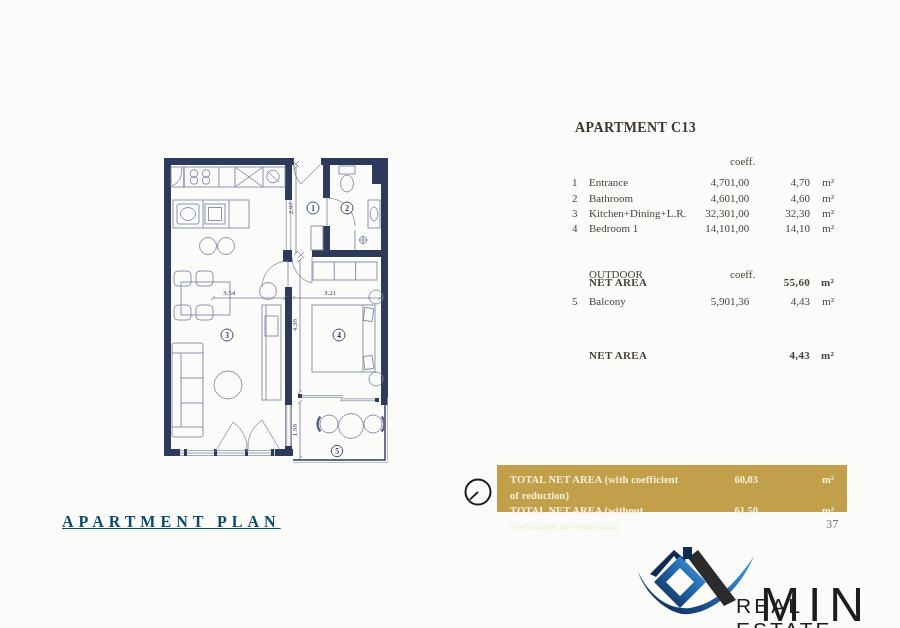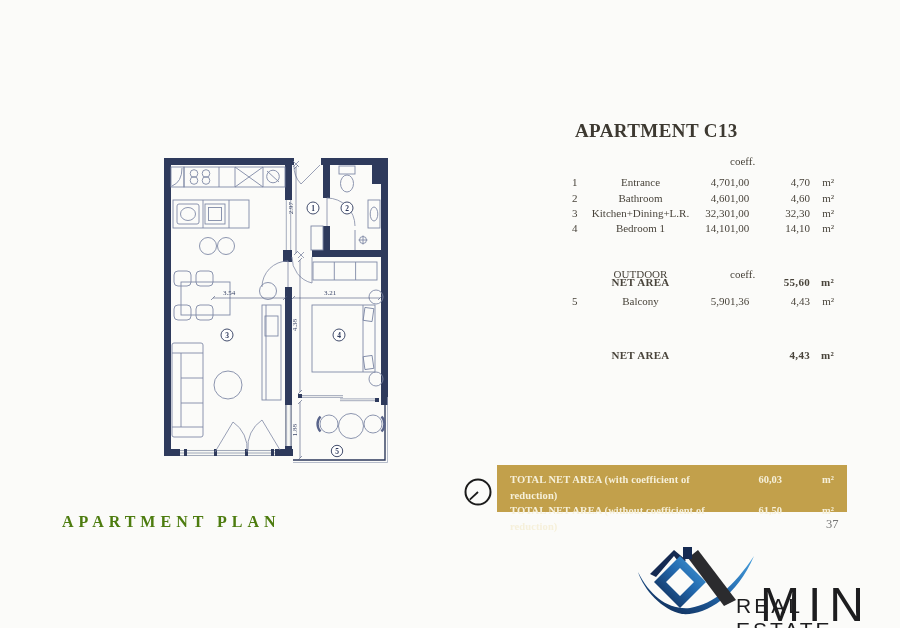--- a/index.html
+++ b/index.html
@@ -1,46 +1,46 @@
 <!DOCTYPE html>
 <html><head>
 <meta charset="utf-8">
 <style>
   html,body{margin:0;padding:0;}
   body{width:900px;height:628px;background:#f2f2f0;font-family:"Liberation Serif",serif;}
   #page{position:relative;width:900px;height:628px;background:#fbfbf9;overflow:hidden;}
 
   
-  #title{position:absolute;left:575px;top:120px;font-size:19px;font-weight:700;
+  #title{position:absolute;left:575px;top:120px;font-size:14px;font-weight:700;
          letter-spacing:.4px;color:#3d3931;}
   #tablewrap{position:absolute;left:572px;top:150px;width:262px;font-size:11px;color:#49443b;}
   .trow{position:absolute;left:0;display:flex;width:262px;line-height:13px;}
   .c-num{width:17px;flex:none;}
-  .c-label{flex:1;text-align:center;}
+  .c-label{flex:1;}
   .c-area{width:38px;flex:none;text-align:right;}
   .c-coeff{width:35px;flex:none;text-align:left;}
   .c-net{width:45px;flex:none;text-align:right;}
   .c-unit{width:24px;flex:none;text-align:right;}
   .bold{font-weight:700;letter-spacing:.3px;margin-top:26px;}
 
   
   #totals{position:absolute;left:497px;top:465px;width:350px;height:47px;background:#c2a04b;
           color:#f6f0da;font-size:10.5px;font-weight:700;padding:7px 13px 0 13px;
           box-sizing:border-box;line-height:15.5px;}
-  .tot-row{display:flex;}
+  .tot-row{display:flex;gap:24px;}
   .tot-label{flex:1;letter-spacing:.1px;}
   .tot-val{width:46px;text-align:right;flex:none;}
   .tot-unit{width:52px;text-align:right;flex:none;}
 
   #compass{position:absolute;left:462px;top:476px;}
   #pagenum{position:absolute;left:826px;top:517px;font-size:12.5px;color:#737373;}
 
   
   #plancap{position:absolute;left:62px;top:513px;font-size:16px;font-weight:700;
-           letter-spacing:5px;color:#4d7c0f;}
+           letter-spacing:5px;color:#0c4a6e;text-decoration:underline;}
 
   
   #plan{position:absolute;left:159px;top:150px;}
   .wall{fill:#2e3a5c;}
   .fur{fill:none;stroke:#7f89a6;stroke-width:.9;}
   .door{fill:none;stroke:#8license property;}
   .door{fill:none;stroke:#8089a5;stroke-width:.8;}
   .glz{stroke:#6a7694;stroke-width:.6;}
   .dim{stroke:#4a5578;stroke-width:.6;}
   .dimtext{fill:#3c4769;font-size:7px;font-family:"Liberation Serif",serif;}

